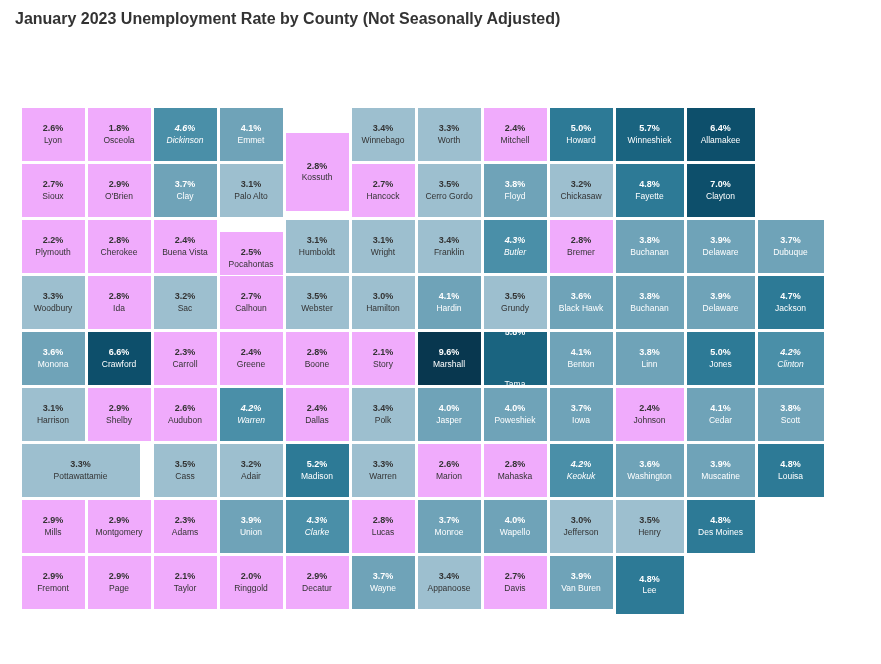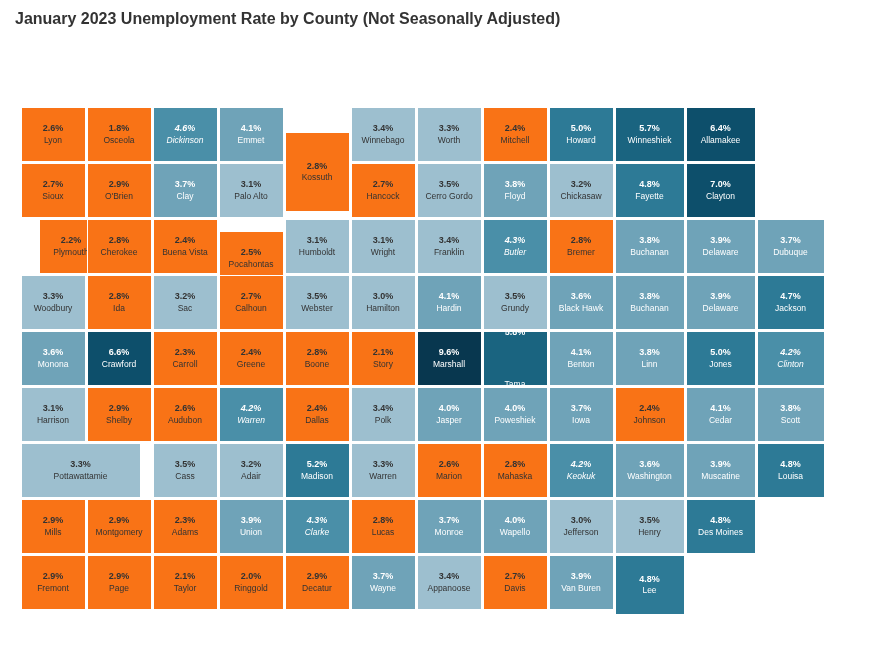--- a/index.html
+++ b/index.html
@@ -38,21 +38,21 @@
       justify-content: center;
       font-size: 9px;
       color: white;
       text-align: center;
       line-height: 1.3;
     }
     .county .rate { font-weight: bold; font-size: 9px; }
     .county .name { font-size: 8.5px; }
 
     
-    .c-low    { background-color: #f97316; color: #333; }
+    .c-low    { background-color: #f0abfc; color: #333; }
     .c-med1   { background-color: #9dbfcf; color: #333; }
     .c-med2   { background-color: #6fa3b8; color: white; }
     .c-med3   { background-color: #4a8fa8; color: white; font-style: italic; }
     .c-high1  { background-color: #2d7a96; color: white; }
     .c-high2  { background-color: #1a6480; color: white; }
     .c-high3  { background-color: #0d4f6b; color: white; }
     .c-highest{ background-color: #08374f; color: white; }
   </style>
 </head>
 <body>
@@ -137,21 +137,21 @@
         <span class="name">Chickasaw</span>
       </div>
       <div class="county c-high1" style="left: 604px; top: 111px; width: 70px; height: 55px;">
         <span class="rate">4.8%</span>
         <span class="name">Fayette</span>
       </div>
       <div class="county c-high3" style="left: 675px; top: 111px; width: 70px; height: 55px;">
         <span class="rate">7.0%</span>
         <span class="name">Clayton</span>
       </div>
-      <div class="county c-low" style="left: 28px; top: 167px; width: 65px; height: 55px; text-align: right;">
+      <div class="county c-low" style="left: 10px; top: 167px; width: 65px; height: 55px; text-align: right;">
         <span class="rate">2.2%</span>
         <span class="name">Plymouth</span>
       </div>
       <div class="county c-low" style="left: 76px; top: 167px; width: 65px; height: 55px;">
         <span class="rate">2.8%</span>
         <span class="name">Cherokee</span>
       </div>
       <div class="county c-low" style="left: 142px; top: 167px; width: 65px; height: 55px;">
         <span class="rate">2.4%</span>
         <span class="name">Buena Vista</span>

